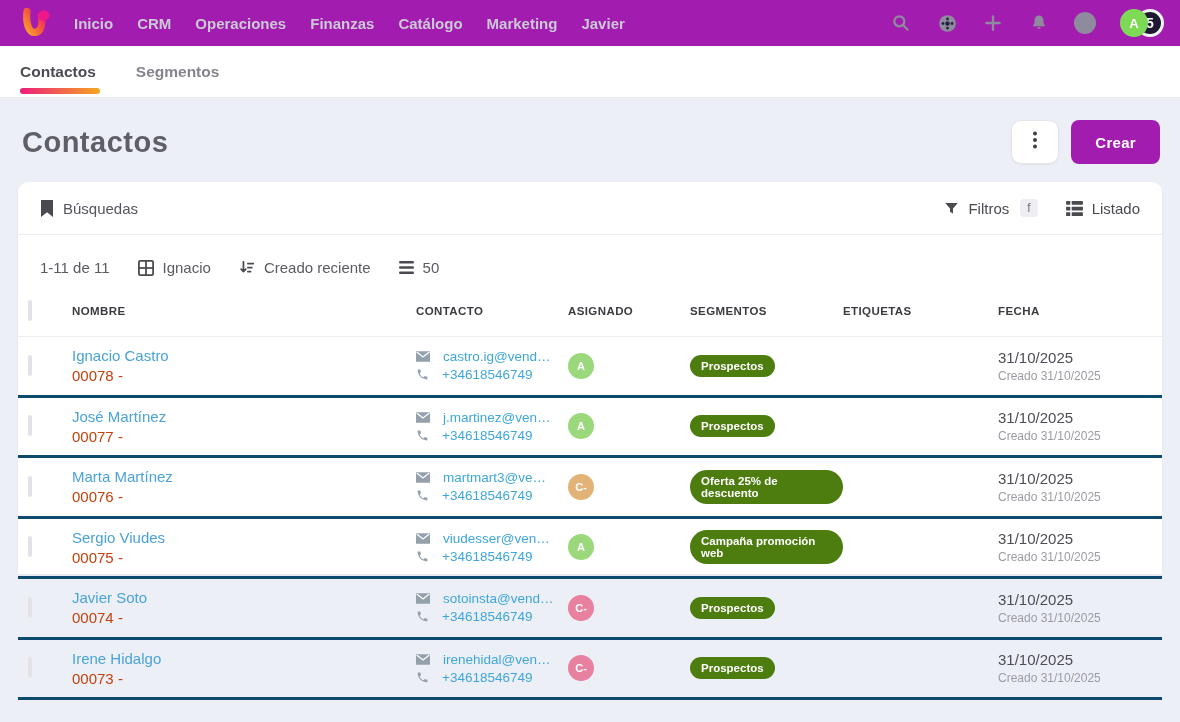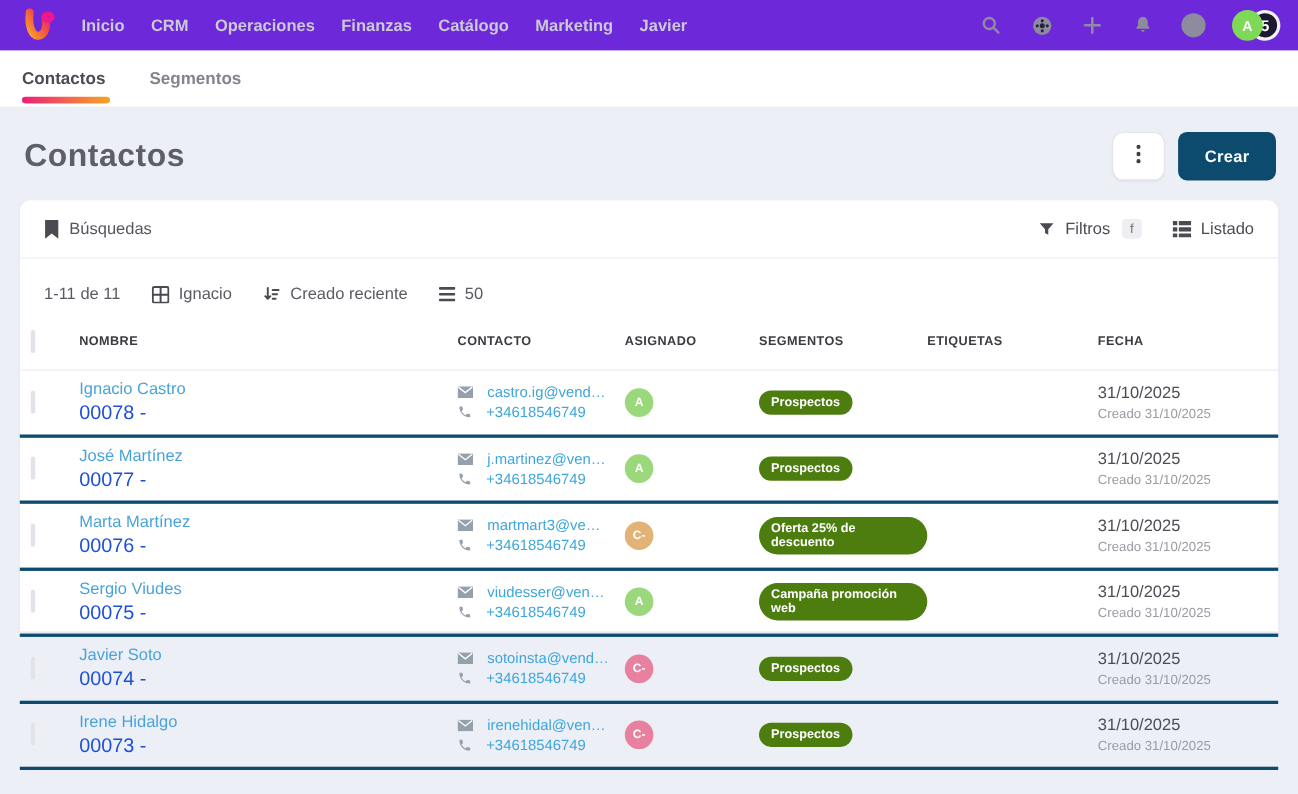--- a/index.html
+++ b/index.html
@@ -1,20 +1,20 @@
 <!DOCTYPE html>
 <html><head>
 <meta charset="utf-8">
 <style>
   * { margin:0; padding:0; box-sizing:border-box; }
   html,body { width:1180px; height:722px; overflow:hidden; background:#edeff7;
               font-family:"Liberation Sans", sans-serif; }
 
   
-  .navbar { height:46px; background:#6d28d9; display:flex; align-items:center; padding:0 16px; }
+  .navbar { height:46px; background:#a21caf; display:flex; align-items:center; padding:0 16px; }
   .logo { width:40px; height:40px; display:flex; align-items:center; justify-content:center; }
   .nav-menu { display:flex; gap:24px; margin-left:18px; }
   .nav-item { color:#ccc9d6; font-weight:bold; font-size:15px; cursor:pointer; }
   .nav-right { margin-left:auto; display:flex; align-items:center; gap:24px; color:#8f8b9e; }
   .nav-icon { width:22px; height:22px; display:flex; align-items:center; justify-content:center; }
   .nav-circle { width:22px; height:22px; border-radius:50%; background:#8f8b9e; }
   .avatar-group { position:relative; width:44px; height:30px; }
   .org-badge { position:absolute; right:0; top:1px; width:28px; height:28px; border-radius:50%;
                background:#1d1930; border:3px solid #f2f2f5; color:#fff; font-weight:bold;
                font-size:14px; display:flex; align-items:center; justify-content:center; }
@@ -32,21 +32,21 @@
          border-radius:4px; background:linear-gradient(90deg,#ec1e79,#f5a623); }
 
   
   .page-header { display:flex; align-items:center; justify-content:space-between;
                  padding:22px 20px 18px 22px; }
   .page-title { font-size:29px; font-weight:bold; color:#5e5e66; letter-spacing:0.5px; }
   .header-actions { display:flex; gap:12px; }
   .kebab-btn { width:48px; height:44px; background:#fff; border:1px solid #e4e4ec;
                border-radius:10px; color:#3f3f46; font-size:17px; font-weight:bold;
                cursor:pointer; box-shadow:0 1px 2px rgba(0,0,0,.05); }
-  .crear-btn { height:44px; padding:0 24px; background:#0c4a6e; border:none; border-radius:8px;
+  .crear-btn { height:44px; padding:0 24px; background:#a21caf; border:none; border-radius:8px;
                color:#fff; font-weight:bold; font-size:15px; cursor:pointer; letter-spacing:0.3px; }
 
   
   .card { margin:0 18px; background:#fff; border-radius:10px 10px 0 0; height:392px;
           box-shadow:0 1px 3px rgba(30,30,60,.04); }
 
   .search-row { height:53px; display:flex; align-items:center; justify-content:space-between;
                 padding:0 22px; border-bottom:1px solid #ecedf2; }
   .search-left { display:flex; align-items:center; gap:13px; color:#55555e; font-size:15px; }
   .search-right { display:flex; align-items:center; gap:28px; color:#4a4a52; font-size:15px; }
@@ -59,21 +59,21 @@
 
   
   .grid-row { display:grid; grid-template-columns:44px 344px 152px 122px 153px 155px 1fr;
               align-items:center; padding-left:10px; }
   .thead { padding-top:6px; padding-bottom:16px; border-bottom:1px solid #ececf1; }
   .th { font-size:11.5px; font-weight:bold; color:#3b3b41; letter-spacing:0.4px; }
   .checkbox { width:18px; height:18px; border:2px solid #e2e2e8; border-radius:5px;
               background:#fff; cursor:pointer; }
   .trow { height:60.5px; border-bottom:3px solid #0c4a6e; }
   .name-link { color:#4aa3d8; font-size:15px; cursor:pointer; }
-  .row-id { color:#1d4ed8; font-size:18px; margin-top:3px; }
+  .row-id { color:#c2410c; font-size:15px; margin-top:3px; }
   .contact-line { display:flex; align-items:center; gap:13px; color:#3ea6da; font-size:13.5px; }
   .contact-line + .contact-line { margin-top:3px; }
   .c-icon { color:#94a0ac; display:flex; }
   .avatar { width:26px; height:26px; border-radius:50%; color:#fff; font-size:11px;
             font-weight:bold; display:flex; align-items:center; justify-content:center; }
   .pill { display:inline-block; background:#4d7c0f; color:#fff; font-size:11.5px;
           padding:5px 11px; border-radius:999px; font-weight:bold; }
   .date-main { color:#4d4d55; font-size:15px; }
   .date-sub { color:#9b9ba3; font-size:12px; margin-top:3px; }
 </style>

